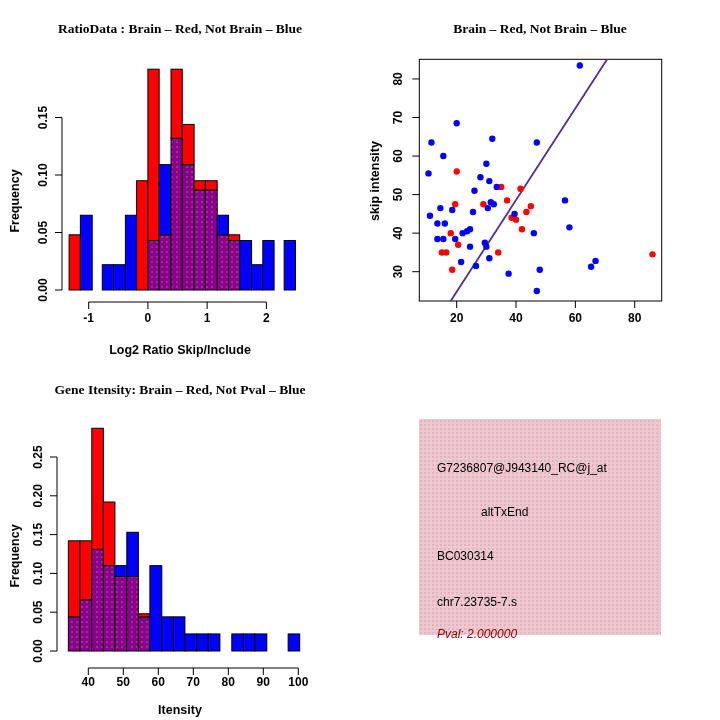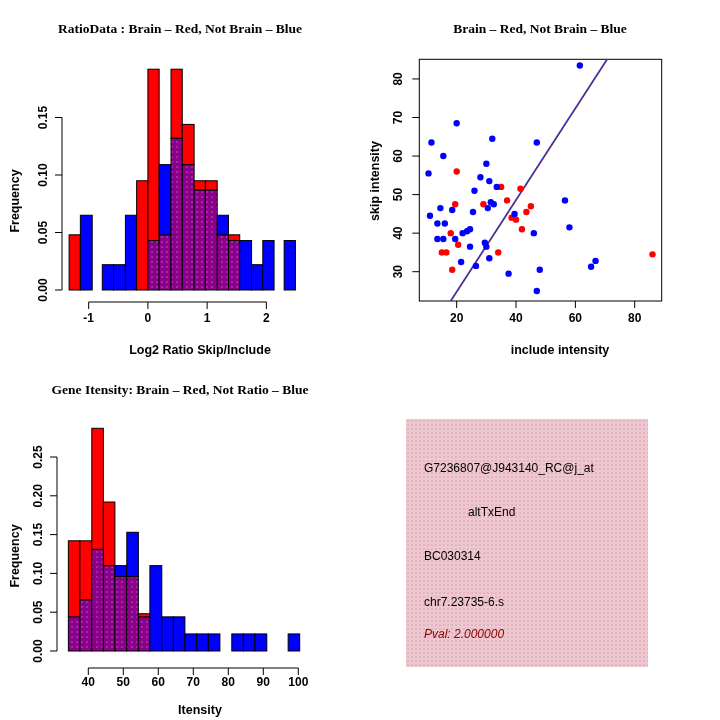--- a/index.html
+++ b/index.html
@@ -3,25 +3,25 @@
 <meta charset="utf-8">
 <style>
   html,body{margin:0;padding:0;background:#ffffff;}
   #canvas{position:relative;width:720px;height:720px;background:#ffffff;overflow:hidden;
           font-family:"Liberation Sans",sans-serif;}
   svg{position:absolute;}
   svg text{font-family:"Liberation Sans",sans-serif;}
   text.tick{font-size:12px;font-weight:bold;fill:#000;}
   .ovl{position:absolute;width:360px;text-align:center;font-size:13.5px;font-weight:bold;color:#000;font-family:Liberation Serif, serif;}
   .t1{left:0;top:21px}.t2{left:360px;top:21px}.t3{left:0;top:382px}
-  .xlab{position:absolute;width:360px;text-align:center;font-size:12.5px;font-weight:bold;color:#000;margin-left:20px;}
+  .xlab{position:absolute;width:360px;text-align:center;font-size:12.5px;font-weight:bold;color:#000;}
   .xl1{left:0;top:343px}.xl2{left:360px;top:343px}.xl3{left:0;top:703px}
   .ylab{position:absolute;transform:translate(-50%,-50%) rotate(-90deg);
         font-size:12.5px;font-weight:bold;color:#000;white-space:nowrap;}
-  #info-panel{position:absolute;left:406px;top:419px;width:242px;height:248px;
+  #info-panel{position:absolute;left:419px;top:419px;width:242px;height:216px;
         background-color:#EFC7CF;
         background-image:radial-gradient(#E0B4C2 0.8px, rgba(0,0,0,0) 0.9px);
         background-size:4px 4px;}
   .il{position:absolute;left:18px;font-size:12px;color:#000;white-space:nowrap;}
   .il0{top:42px}.il1{top:86px}.il2{top:130px}.il3{top:176px}.il4{top:208px}
 </style>
 </head>
 <body>
 
 <div id="canvas">
@@ -226,30 +226,29 @@
       <rect x="196.79999999999998" y="273.928" width="11.549999999999983" height="17.072000000000003" fill="#0000FF" stroke="#000"></rect>
       <rect x="208.34999999999997" y="273.928" width="11.550000000000011" height="17.072000000000003" fill="#0000FF" stroke="#000"></rect>
       <rect x="231.79999999999998" y="273.928" width="11.549999999999983" height="17.072000000000003" fill="#0000FF" stroke="#000"></rect>
       <rect x="243.34999999999997" y="273.928" width="11.550000000000011" height="17.072000000000003" fill="#0000FF" stroke="#000"></rect>
       <rect x="254.89999999999998" y="273.928" width="11.899999999999977" height="17.072000000000003" fill="#0000FF" stroke="#000"></rect>
       <rect x="288.15" y="273.928" width="11.550000000000068" height="17.072000000000003" fill="#0000FF" stroke="#000"></rect>
     </svg>
 
   <div class="ovl t1">RatioData : Brain – Red, Not Brain – Blue</div>
   <div class="ovl t2">Brain – Red, Not Brain – Blue</div>
-  <div class="ovl t3">Gene Itensity: Brain – Red, Not Ratio – Blue</div>
+  <div class="ovl t3">Gene Itensity: Brain – Red, Not Pval – Blue</div>
 
   <div class="xlab xl1">Log2 Ratio Skip/Include</div>
-  <div class="xlab xl2">include intensity</div>
   <div class="xlab xl3">Itensity</div>
 
   <div class="ylab" style="left:15px;top:201px">Frequency</div>
   <div class="ylab" style="left:375px;top:181px">skip intensity</div>
   <div class="ylab" style="left:15px;top:556px">Frequency</div>
 
   <div id="info-panel">
     <div class="il il0" style="color: rgb(0, 0, 0);">G7236807@J943140_RC@j_at</div>
     <div class="il il1" style="color: rgb(0, 0, 0); margin-left: 44px;">altTxEnd</div>
     <div class="il il2" style="color: rgb(0, 0, 0);">BC030314</div>
-    <div class="il il3" style="color: rgb(0, 0, 0);">chr7.23735-6.s</div>
+    <div class="il il3" style="color: rgb(0, 0, 0);">chr7.23735-7.s</div>
     <div class="il il4" style="color: rgb(139, 0, 0); font-style: italic;">Pval: 2.000000</div>
   </div>
 </div>
 
 </body></html>

